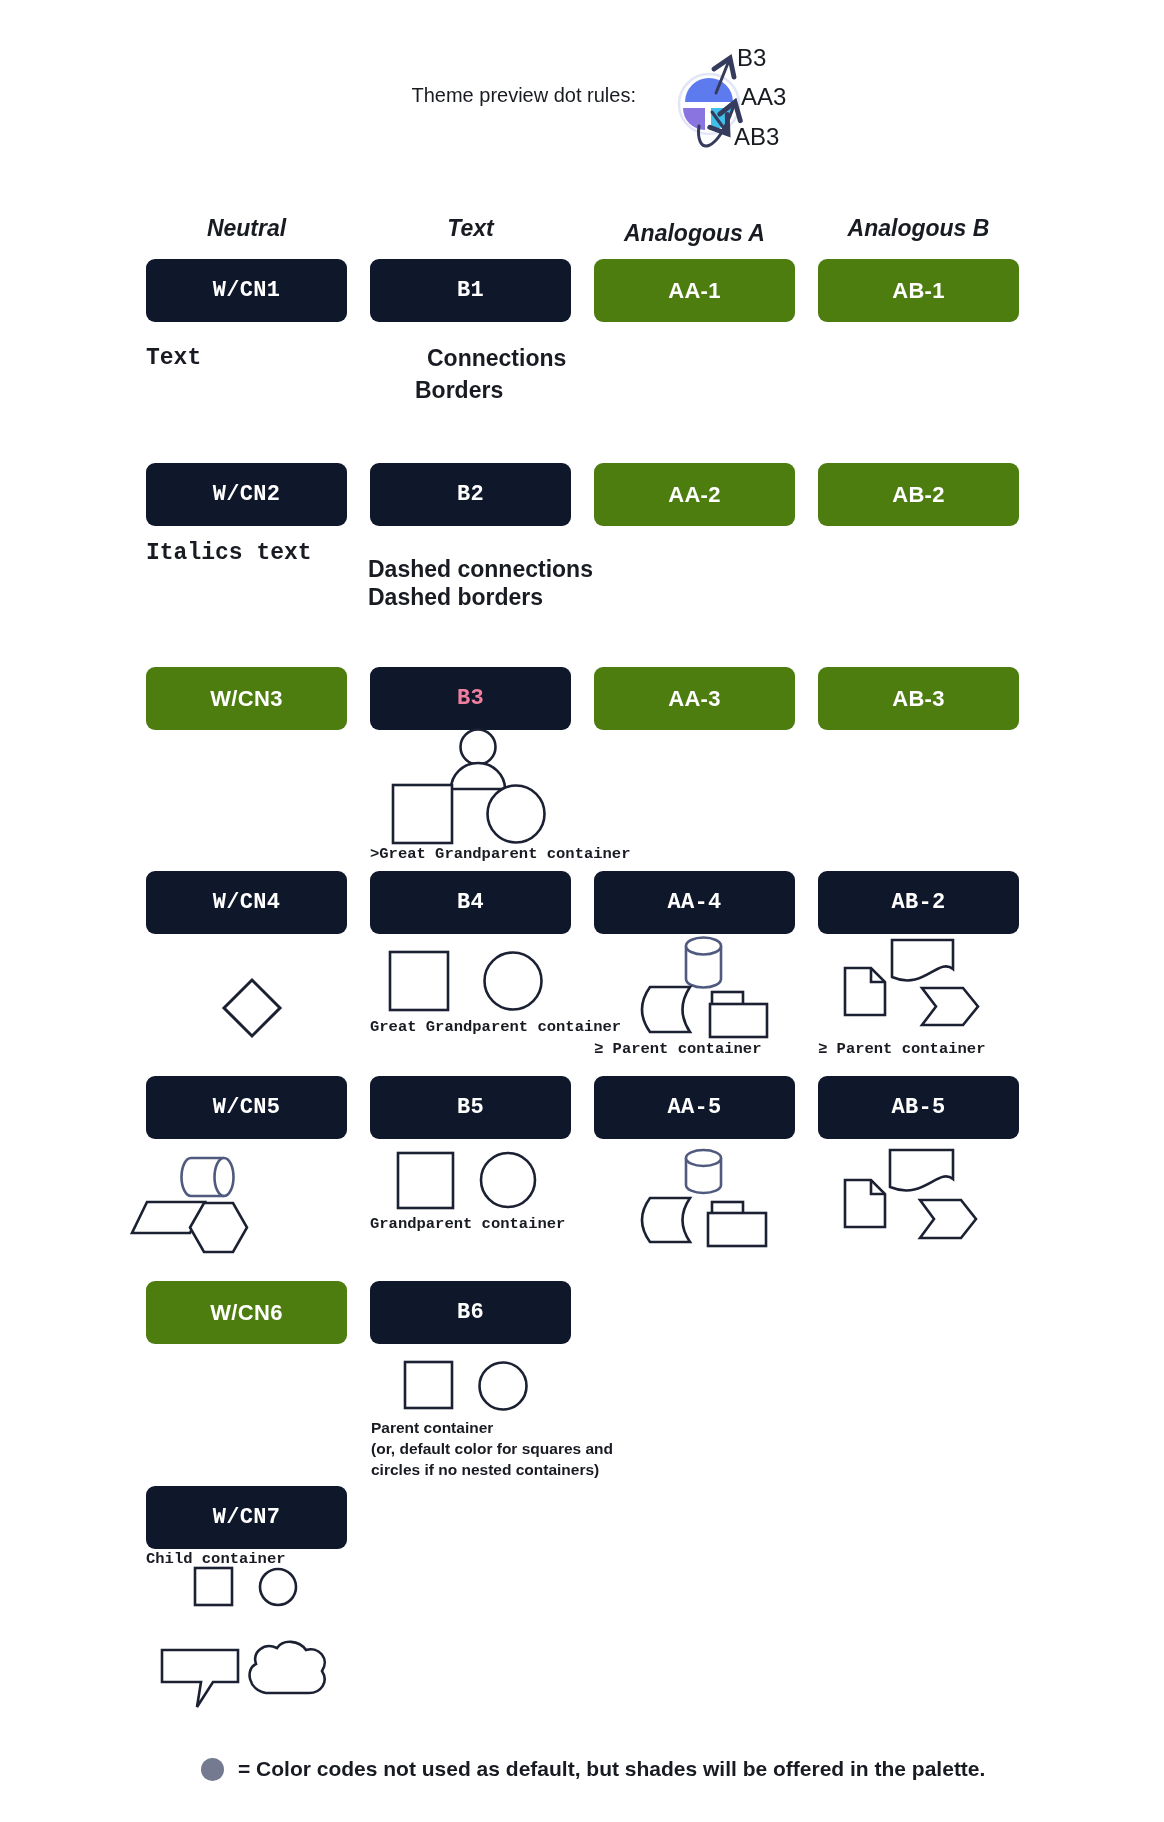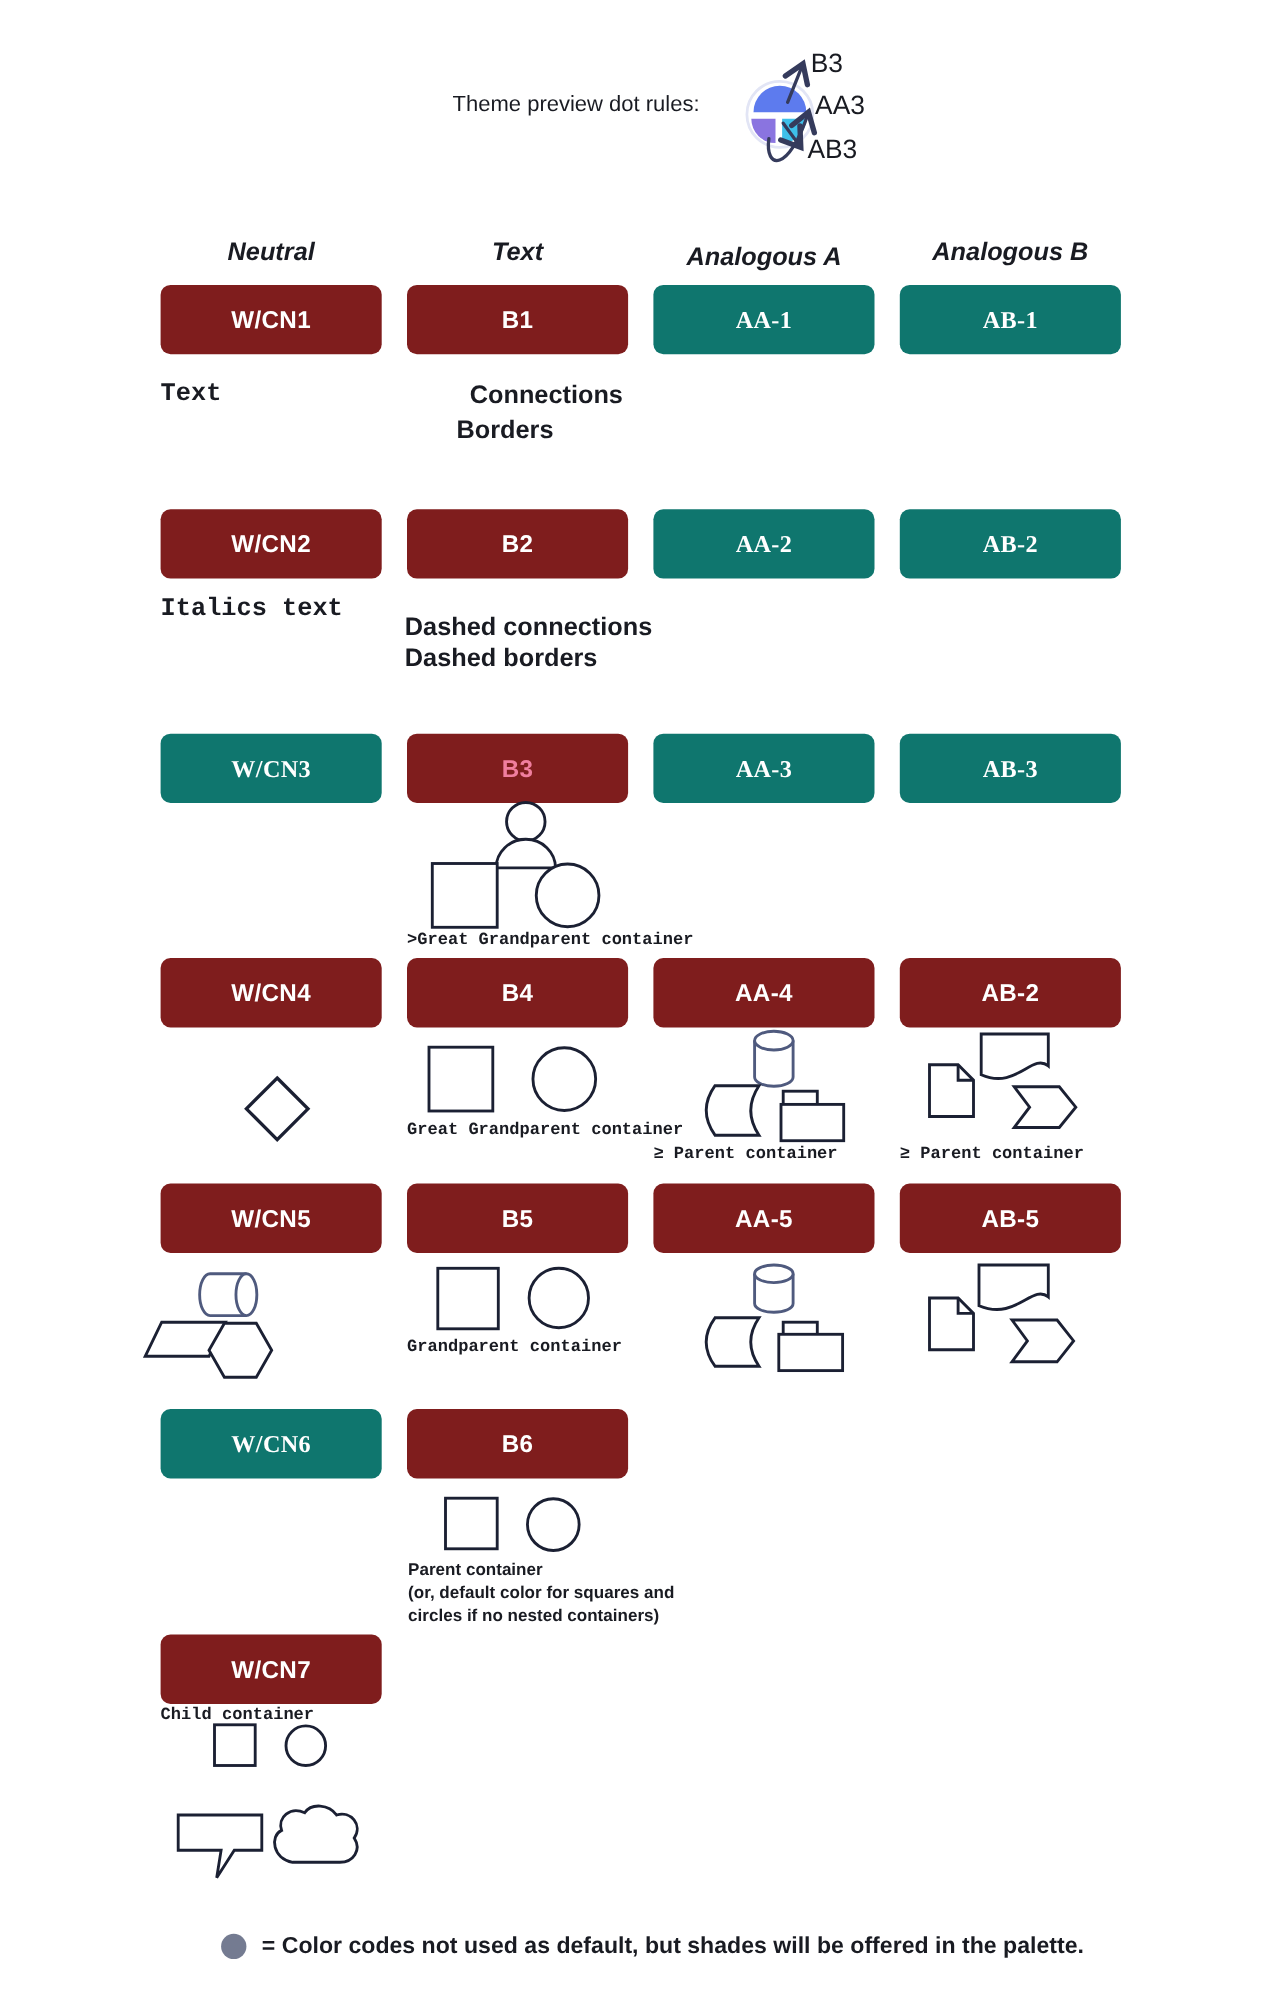--- a/index.html
+++ b/index.html
@@ -5,22 +5,22 @@
   html,body{margin:0;padding:0;}
   body{
     width:1164px;height:1822px;position:relative;background:#ffffff;
     font-family:"Liberation Sans",sans-serif;color:#191b22;overflow:hidden;
   }
   .swatch{
     position:absolute;width:201px;height:63px;border-radius:9px;z-index:1;
     display:flex;align-items:center;justify-content:center;
     font-weight:700;font-size:22px;color:#ffffff;letter-spacing:.3px;
   }
-  .navy{background:#7f1d1d;}
-  .gray{background:#0f766e;font-family:Liberation Serif, serif;}
+  .navy{background:#0f172a;font-family:Liberation Mono, monospace;}
+  .gray{background:#4d7c0f;}
   .pink-text{color:#f07e9e;}
   .colhead{position:absolute;width:201px;text-align:center;font-weight:700;font-size:23px;z-index:3;font-style:italic;}
   .cap{position:absolute;font-weight:700;font-size:23px;z-index:3;white-space:nowrap;}
   .smallcap{position:absolute;font-weight:700;font-size:15.5px;z-index:3;white-space:nowrap;}
   .center201{width:201px;font-family:Liberation Mono, monospace;}
   .title{position:absolute;left:296px;top:84px;width:340px;text-align:right;font-size:20px;font-weight:400;z-index:3;}
   .dotlabel{position:absolute;font-size:24px;font-weight:400;z-index:3;}
   #shapes{position:absolute;left:0;top:0;z-index:2;pointer-events:none;}
   .legend-dot{position:absolute;left:201px;top:1758px;width:23px;height:23px;border-radius:50%;background:#747b91;z-index:3;}
   .legend-text{position:absolute;left:238px;top:1757px;font-weight:700;font-size:21px;z-index:3;white-space:nowrap;}

